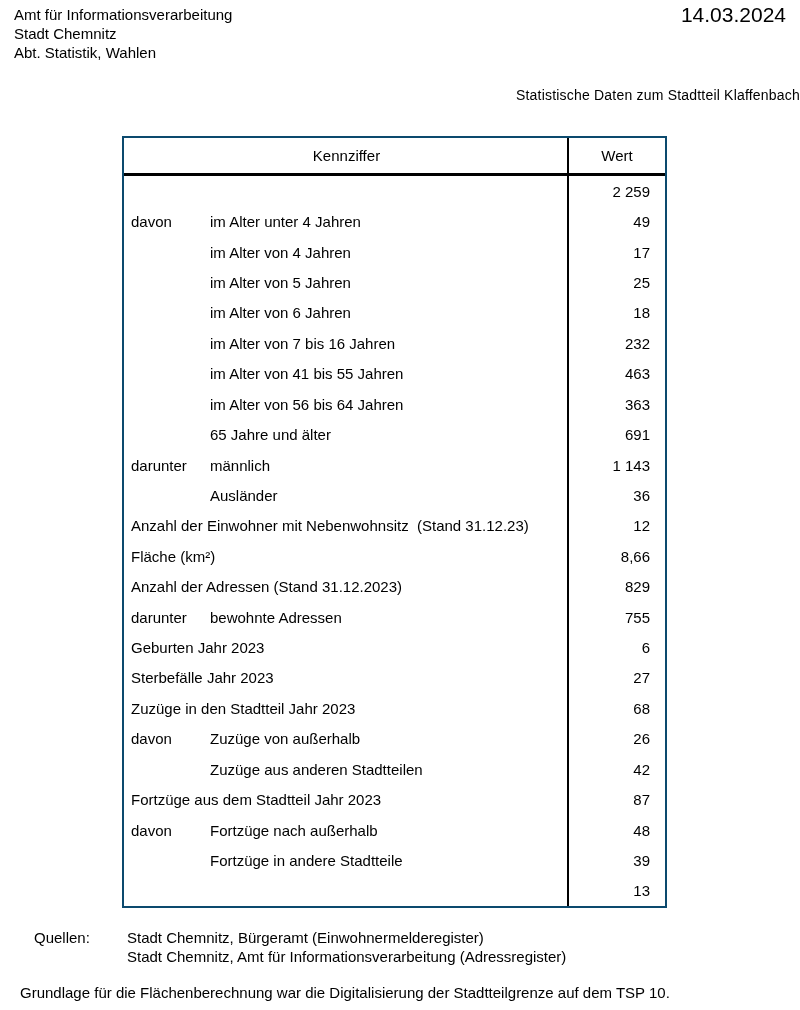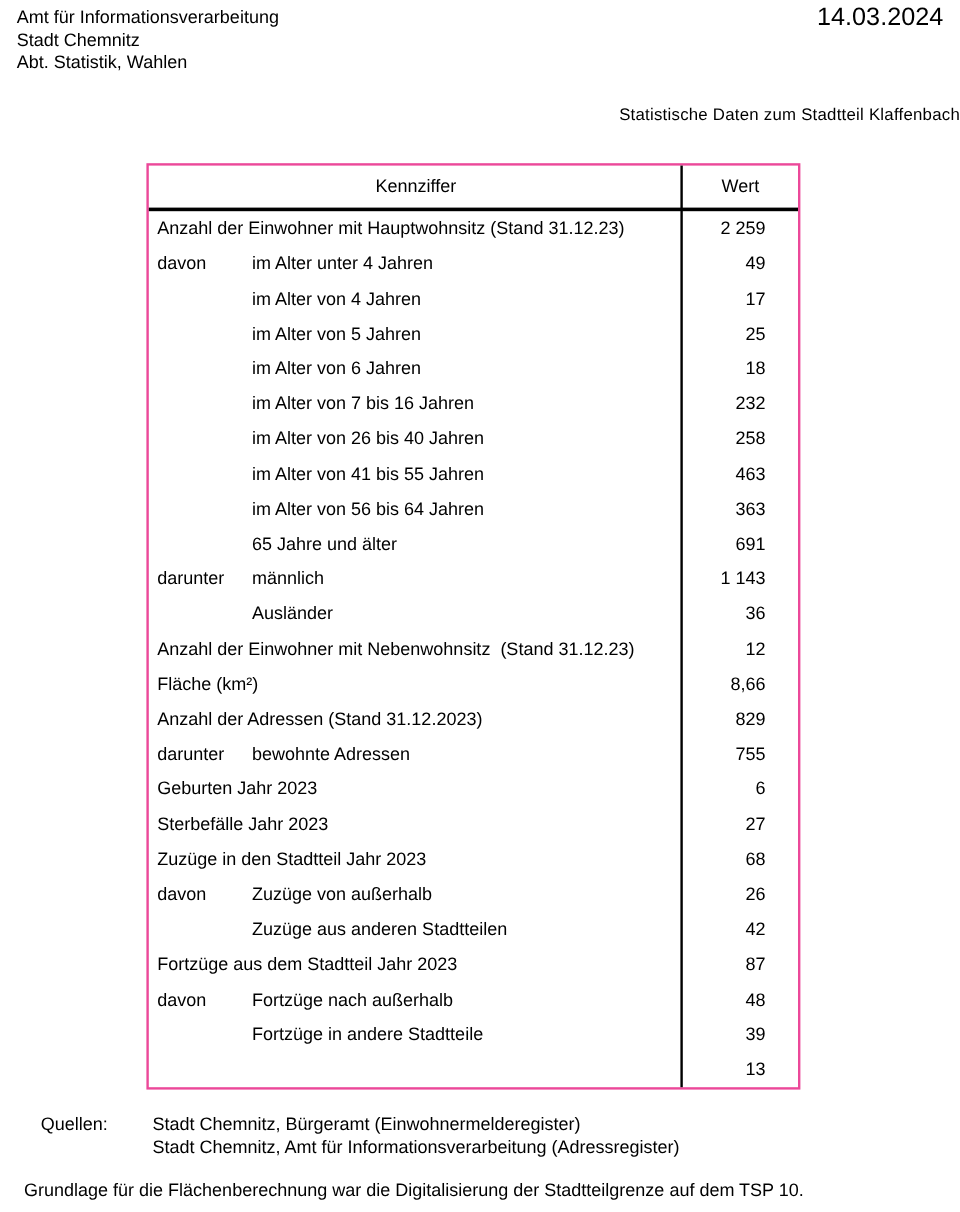--- a/index.html
+++ b/index.html
@@ -44,21 +44,21 @@
     letter-spacing: 0.2px;
   }
 
   
   .stat-table {
     position: absolute;
     left: 122px;
     top: 136px;
     width: 545px;
     height: 772px;
-    border: 2px solid #ec4899;
+    border: 2px solid #0c4a6e;
     box-sizing: border-box;
   }
   .v-divider {
     position: absolute;
     left: 443px;
     top: 0;
     bottom: 0;
     width: 2px;
     background: #000000;
   }
@@ -102,21 +102,21 @@
     margin-left: 7px;
     white-space: pre;
   }
   .k-label.indented {
     margin-left: 86px;
     text-align: right;
   }
   .cell-w {
     flex: 1;
     text-align: right;
-    padding-right: 27px;
+    padding-right: 15px;
     white-space: nowrap;
   }
 
   
   .quellen-label {
     position: absolute;
     left: 34px;
     top: 928px;
     font-size: 15px;
     line-height: 19px;
@@ -151,24 +151,20 @@
   <div class="v-divider"></div>
 
   <div class="thead">
     <div class="hcell-k">Kennziffer</div>
     <div class="hcell-w">Wert</div>
   </div>
 
   <div class="tbody">
 
       <div class="trow">
-        <div class="cell-k">
-          
-          <span class="k-label">Anzahl der Einwohner mit Hauptwohnsitz (Stand 31.12.23)</span>
-        </div>
         <div class="cell-w">2 259</div>
       </div>
 
       <div class="trow">
         <div class="cell-k">
           <span class="prefix">davon</span>
           <span class="k-label indented">im Alter unter 4 Jahren</span>
         </div>
         <div class="cell-w">49</div>
       </div>
@@ -199,27 +195,20 @@
 
       <div class="trow">
         <div class="cell-k">
           
           <span class="k-label indented">im Alter von 7 bis 16 Jahren</span>
         </div>
         <div class="cell-w">232</div>
       </div>
 
 
-      <div class="trow">
-        <div class="cell-k">
-          
-          <span class="k-label indented">im Alter von 26 bis 40 Jahren</span>
-        </div>
-        <div class="cell-w">258</div>
-      </div>
 
       <div class="trow">
         <div class="cell-k">
           
           <span class="k-label indented">im Alter von 41 bis 55 Jahren</span>
         </div>
         <div class="cell-w">463</div>
       </div>
 
       <div class="trow">

